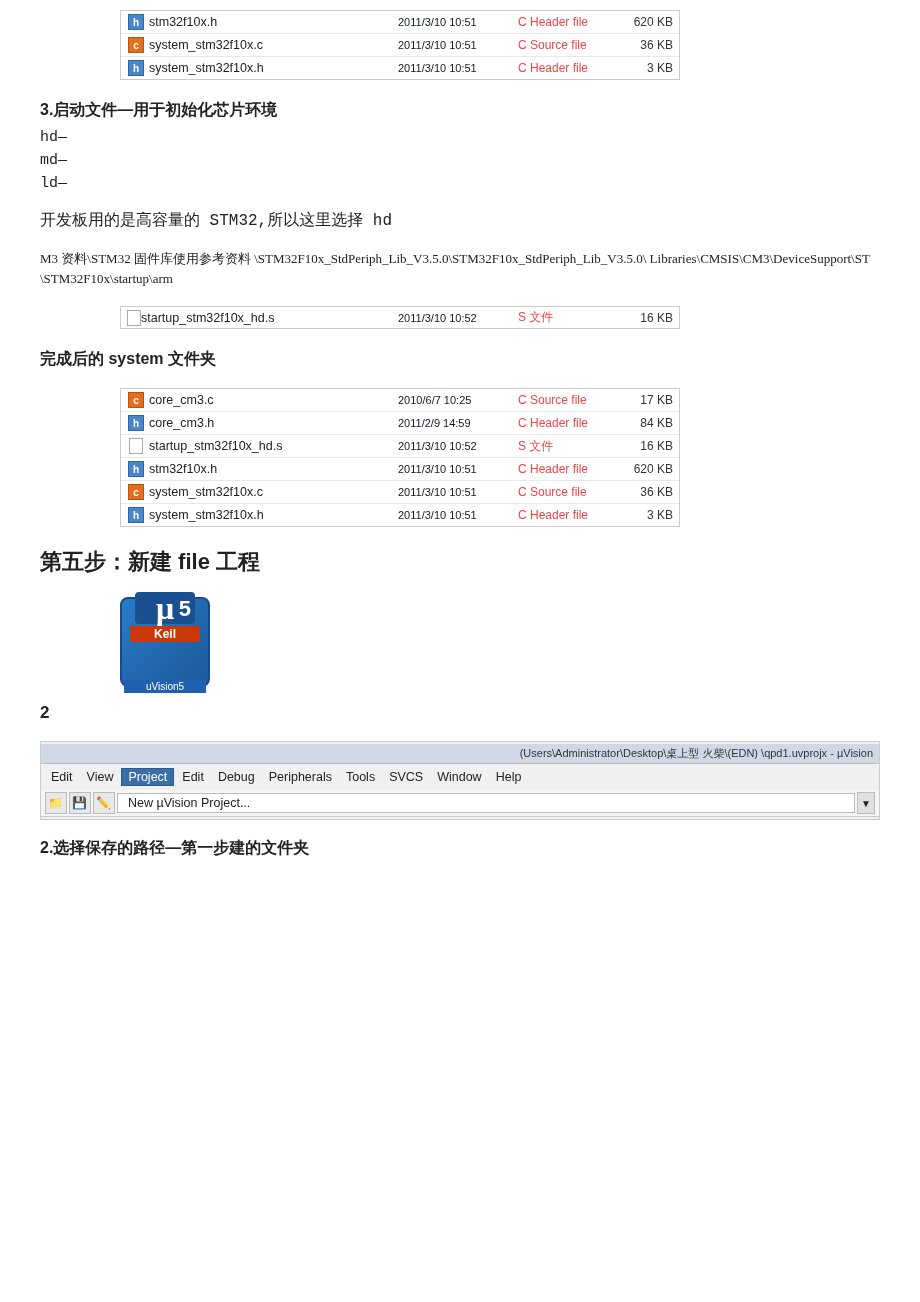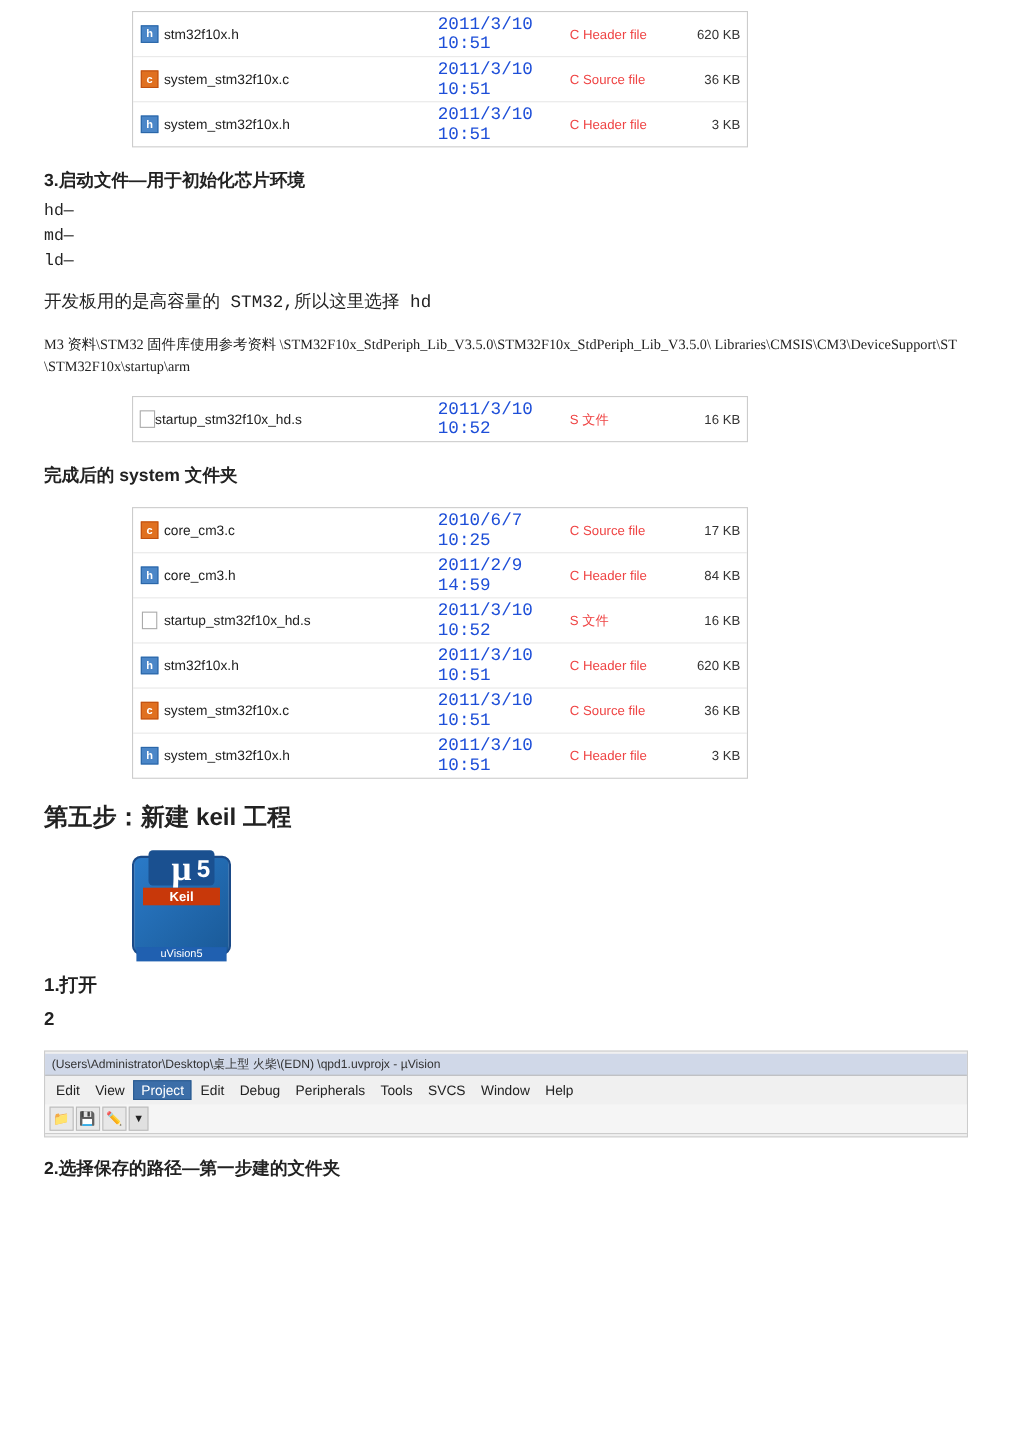--- a/index.html
+++ b/index.html
@@ -75,23 +75,22 @@
       font-family: Arial, sans-serif;
     }
     .file-name {
       flex: 1;
       min-width: 160px;
       font-family: "Segoe UI", Arial, sans-serif;
       font-size: 12.5px;
     }
     .file-date {
       width: 120px;
-      color: #1d4ed8;
-      font-size: 16px;
-      font-family: Liberation Mono, monospace;
+      color: #0f172a;
+      font-size: 11px;
     }
     .file-type {
       width: 100px;
       color: #ef4444;
       font-size: 12px;
     }
     .file-size {
       width: 55px;
       text-align: right;
       color: #333;
@@ -204,20 +203,21 @@
     }
     .menubar-title {
       background: #d0d8e8;
       border-bottom: 1px solid #bbb;
       padding: 2px 6px;
       font-size: 11px;
       color: #333;
       white-space: nowrap;
       overflow: hidden;
       text-overflow: ellipsis;
+      text-align: right;
     }
     .menubar-items {
       display: flex;
       align-items: center;
       padding: 4px 4px;
       gap: 2px;
     }
     .menubar-item {
       padding: 1px 6px;
       font-size: 12.5px;
@@ -423,34 +423,33 @@
     </div>
     <div class="file-name">system_stm32f10x.h</div>
     <div class="file-date">2011/3/10 10:51</div>
     <div class="file-type">C Header file</div>
     <div class="file-size">3 KB</div>
   </div>
     </div>
 </div>
 
 <div class="section">
-  <div class="step-heading">第五步：新建 keil 工程</div>
+  <div class="step-heading">第五步：新建 file 工程</div>
   
   <div class="keil-icon-container">
     <div class="keil-icon">
       <div class="keil-icon-inner">
         <span class="keil-mu">μ</span>
         <span class="keil-5">5</span>
       </div>
       <div class="keil-label">Keil</div>
       <div class="keil-sublabel">uVision5</div>
     </div>
   </div>
 
-  <div class="number-text">1.打开</div>
   <div class="number-text">2</div>
 </div>
 
 <div class="section">
   <div class="menubar-area">
     <div class="menubar-title">(Users\Administrator\Desktop\桌上型  火柴\(EDN) \qpd1.uvprojx - µVision</div>
     <div class="menubar-items">
 
     <span class="menubar-item">Edit</span>
         <span class="menubar-item">View</span>
@@ -460,20 +459,21 @@
         <span class="menubar-item">Peripherals</span>
         <span class="menubar-item">Tools</span>
         <span class="menubar-item">SVCS</span>
         <span class="menubar-item">Window</span>
         <span class="menubar-item">Help</span>
       </div>
     <div class="toolbar-area">
       <div class="toolbar-btn">📁</div>
       <div class="toolbar-btn">💾</div>
       <div class="toolbar-btn">✏️</div>
+      <div class="new-project-btn">New µVision Project...</div>
       <div class="dropdown-arrow">▼</div>
     </div>
   </div>
 </div>
 
 <div class="section">
   <div class="sub-heading">2.选择保存的路径—第一步建的文件夹</div>
 </div>
 
 </body></html>

